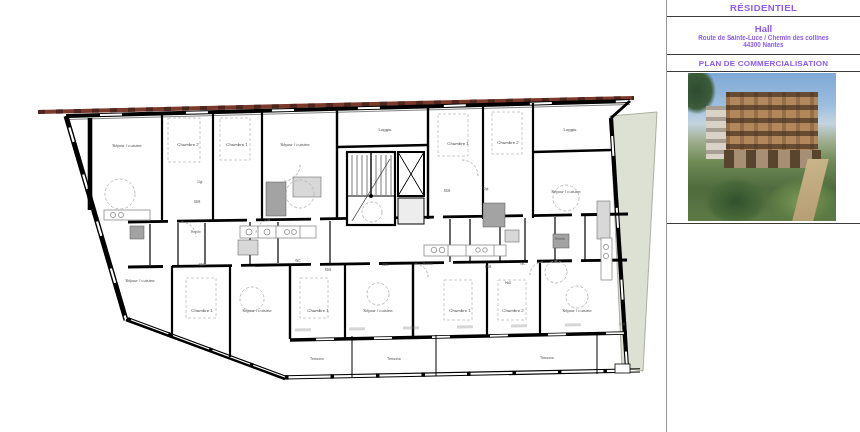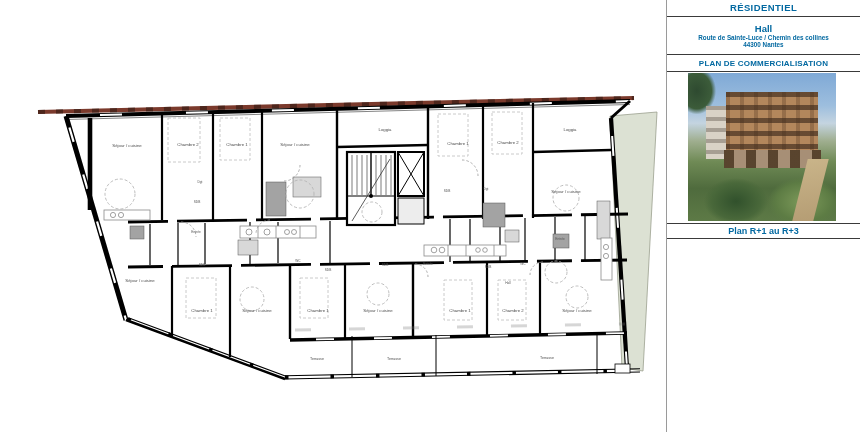--- a/index.html
+++ b/index.html
@@ -1,17 +1,17 @@
 <!DOCTYPE html>
 <html><head>
 <meta charset="utf-8">
 <style>
   html,body{margin:0;padding:0;background:#fff;}
   .page{position:relative;width:860px;height:432px;background:#fff;overflow:hidden;
-        font-family:"Liberation Sans",sans-serif;color:#0369a1;}
+        font-family:"Liberation Sans",sans-serif;color:#8b5cf6;}
   
   .plan-wrap{position:absolute;left:0;top:0;width:665px;height:432px;}
   svg text{text-anchor:middle;}
   .room{font-size:4.3px;fill:#4a4a4a;}
   .loggia{font-size:4.3px;fill:#4a4a4a;}
   .small{font-size:3.2px;fill:#555;}
   .terrace{font-size:3.6px;fill:#4a4a4a;}
   
   .panel{position:absolute;left:666px;top:0;width:193px;height:432px;
          border-left:1px solid #9a9a9a;border-right:1px solid #9a9a9a;background:#fff;}
@@ -275,19 +275,16 @@
       <div class="photo">
         <div class="tree"></div>
         <div class="bldg2"></div>
         <div class="bldg"></div>
         <div class="base"></div>
         <div class="bush1"></div>
         <div class="bush2"></div>
         <div class="path"></div>
       </div>
     </div>
-    <div class="prow r-caption">
-      <div class="t">Plan R+1 au R+3</div>
-    </div>
     <div class="prow r-empty"></div>
   </div>
 
 </div>
 
 </body></html>

